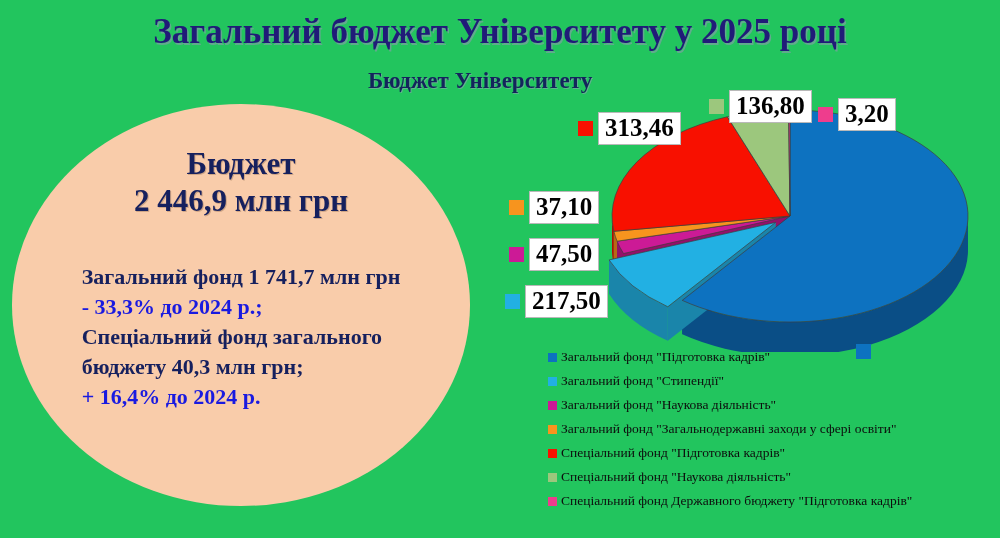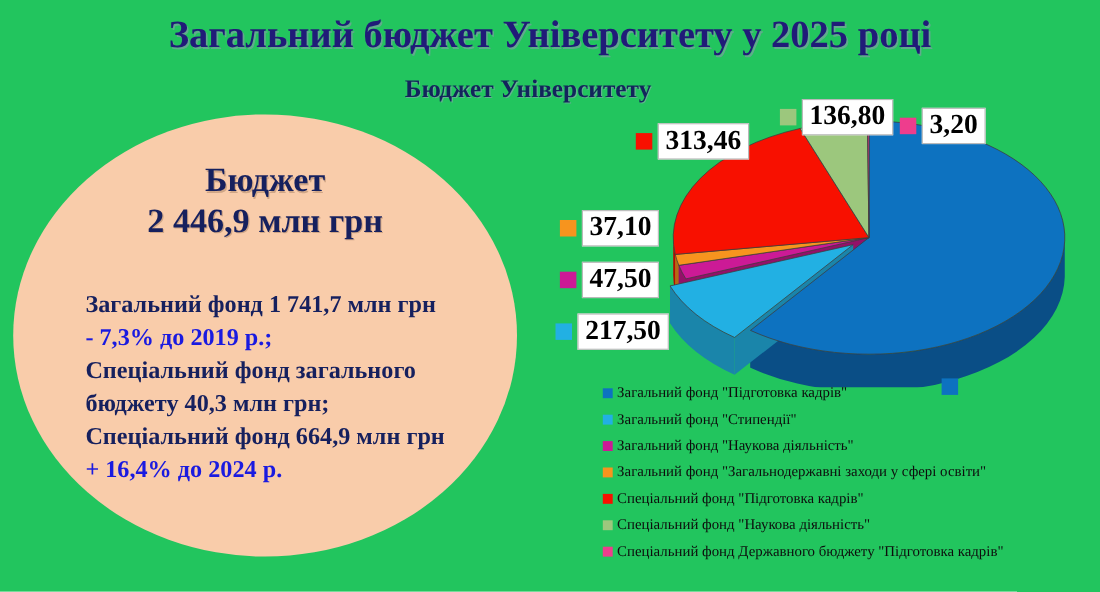--- a/index.html
+++ b/index.html
@@ -159,24 +159,23 @@
 
   <div id="title">Загальний бюджет Університету у 2025 році</div>
   <div id="subtitle">Бюджет Університету</div>
 
   <div id="ellipse">
     <div id="ellipse-content">
       <div class="big-line">Бюджет</div>
       <div class="big-line">2 446,9 млн грн</div>
       <div id="small-block">
           <div>Загальний фонд 1 741,7 млн грн</div>
-          <div class="hl-blue">- 7,3% до 2019 р.;</div>
+          <div class="hl-blue">- 33,3% до 2024 р.;</div>
           <div>Спеціальний фонд загального</div>
           <div>бюджету 40,3 млн грн;</div>
-          <div>Спеціальний фонд 664,9 млн грн</div>
           <div class="hl-blue">+ 16,4% до 2024 р.</div>
         </div>
     </div>
   </div>
 
   <div id="chart">
     <svg id="pie-svg" width="500" height="260" viewBox="0 0 500 260">
         <g>
           <path d="M290,124 L113.86179504339637,139.29108099240685 L113.86179504339637,173.29108099240685 L290,158 Z" fill="#b30b00"></path>
           <path d="M113.86179504339637,139.29108099240685 A178,106 0 0 1 112.01350646743748,122.69420948013617 L112.01350646743748,156.69420948013618 A178,106 0 0 0 113.86179504339637,173.29108099240685 Z" fill="#b30b00"></path>

